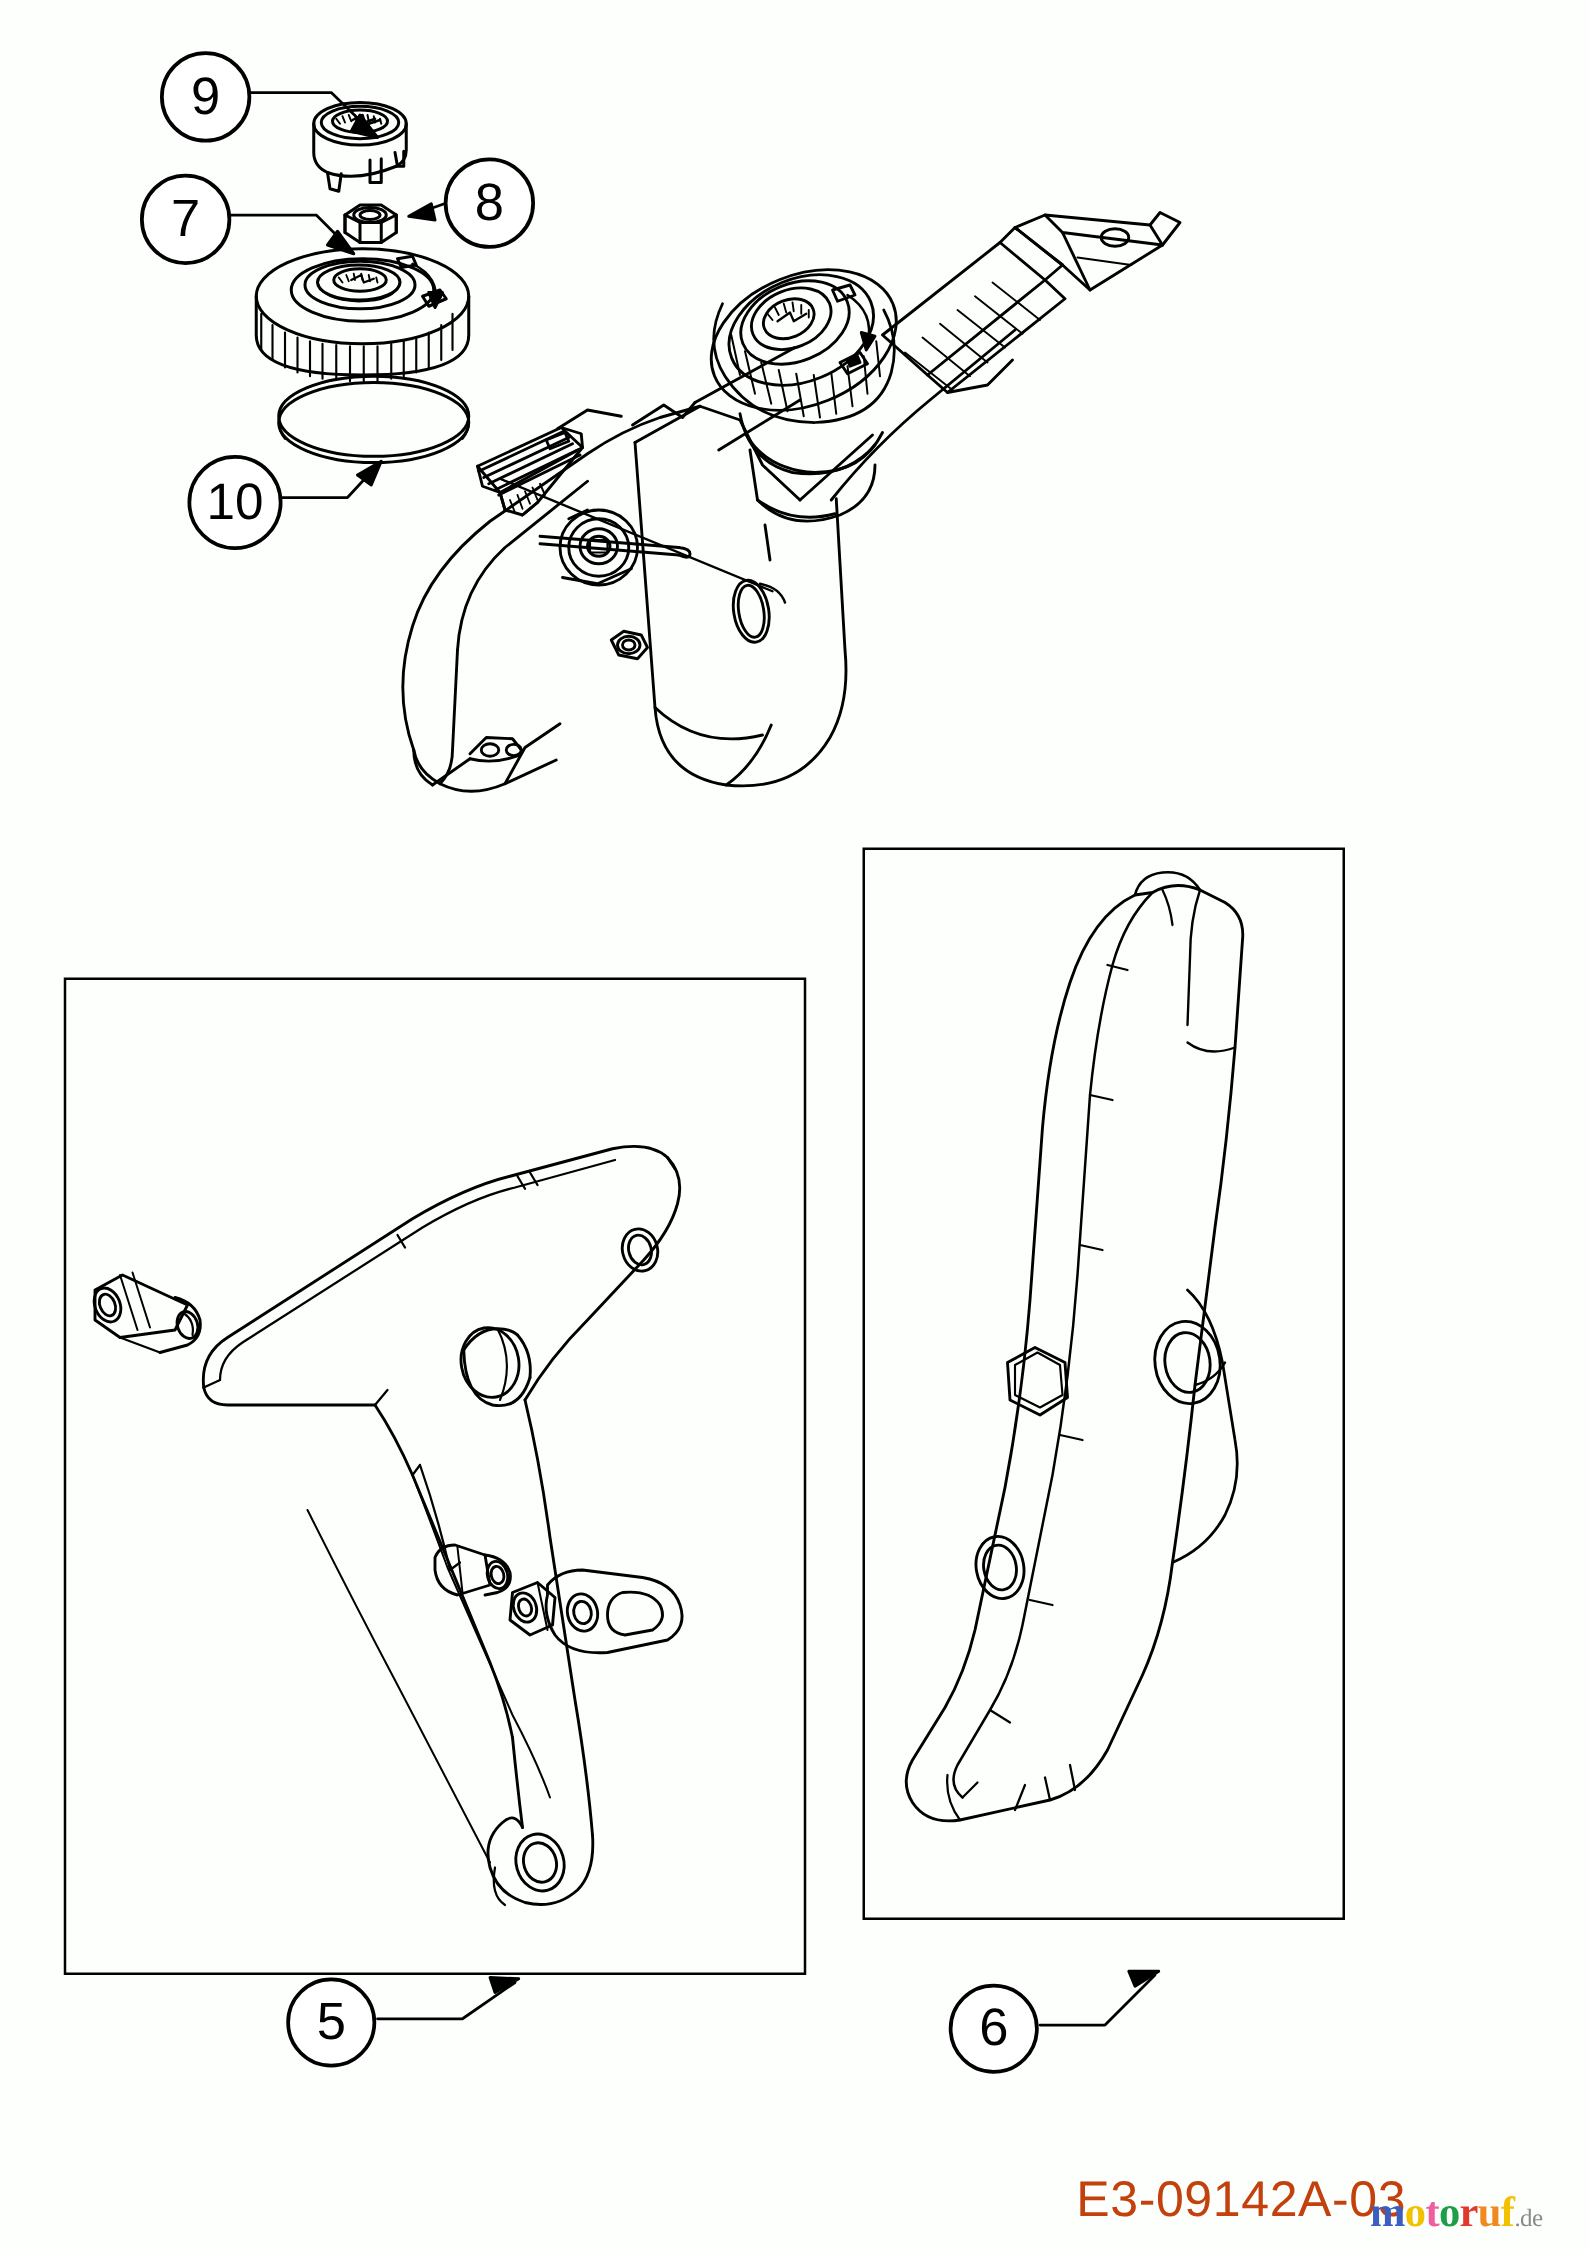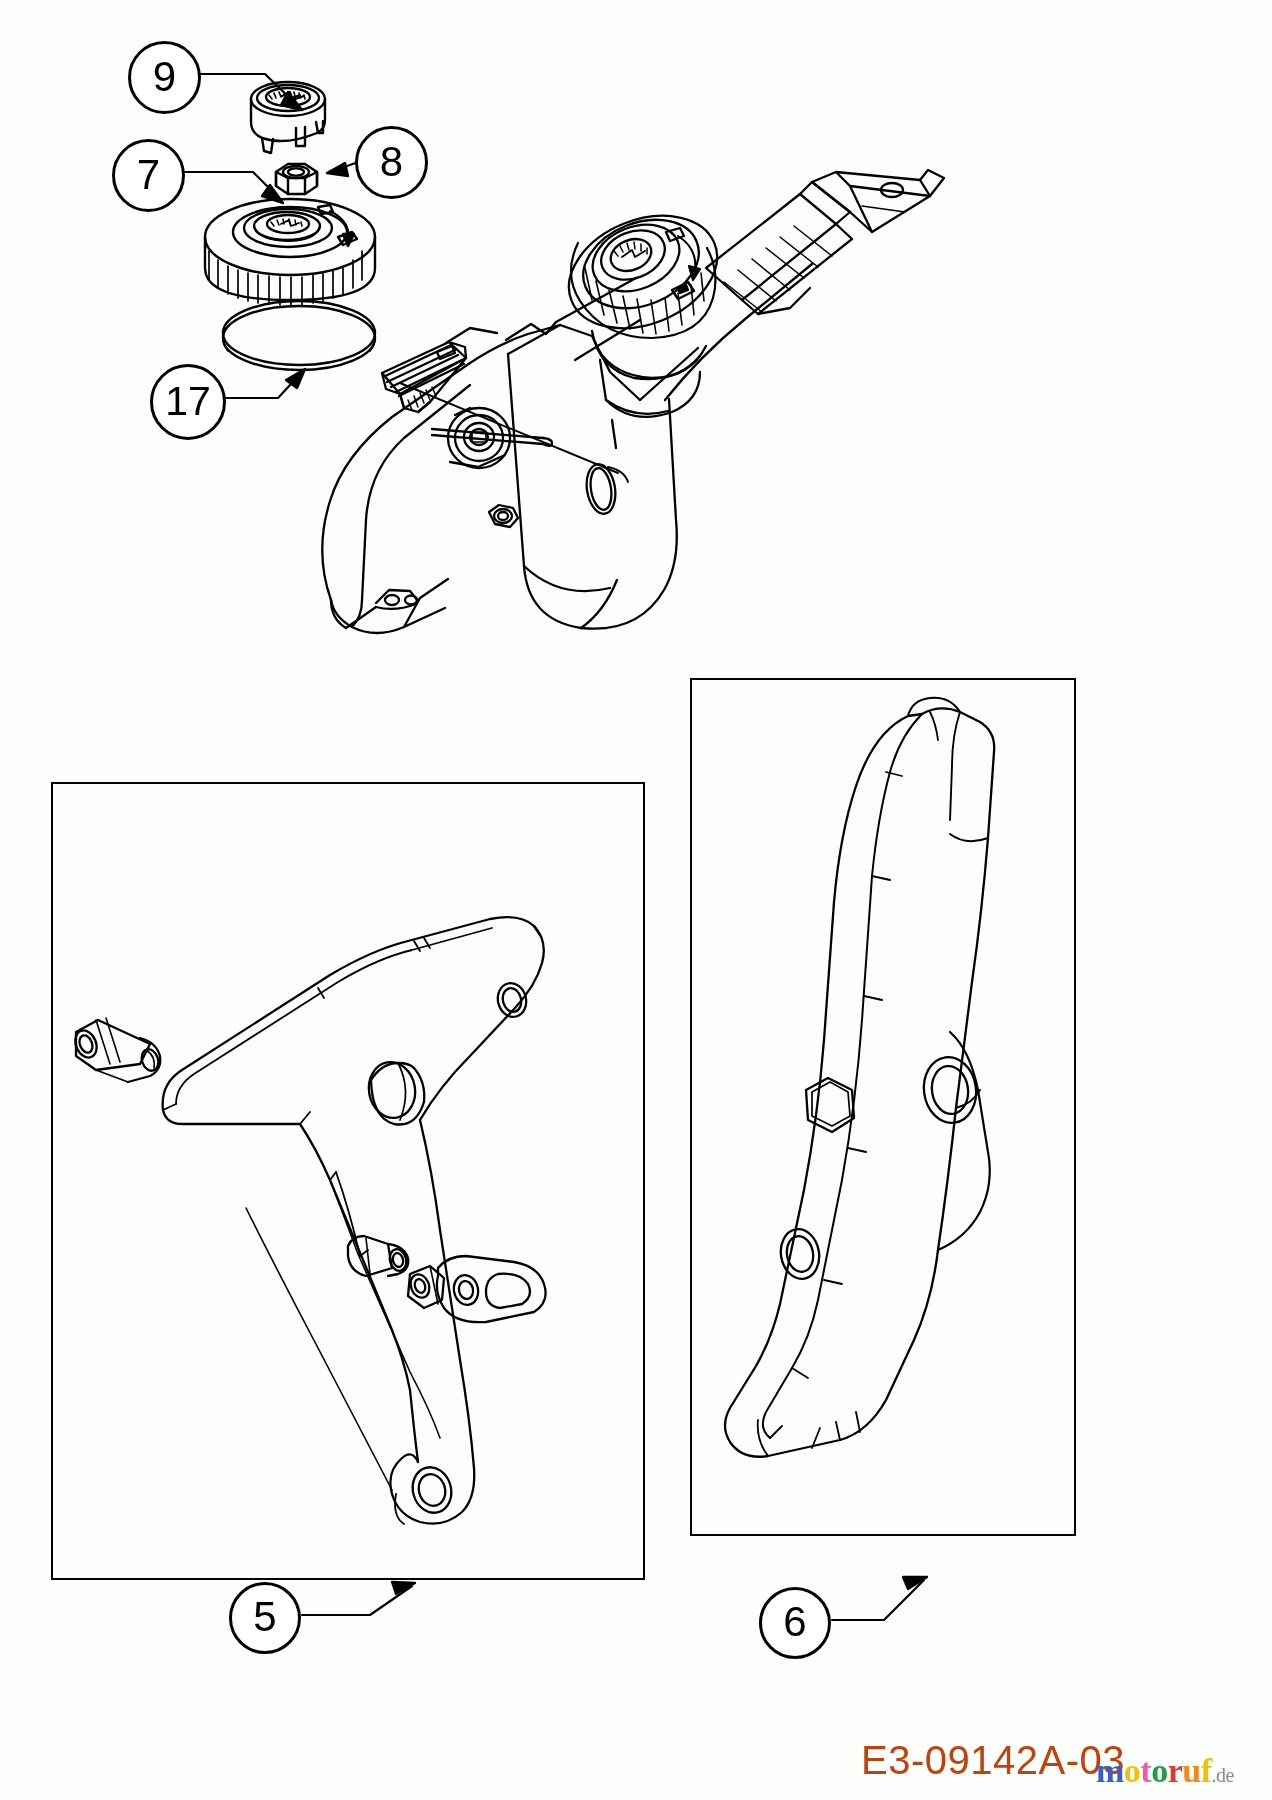--- a/index.html
+++ b/index.html
@@ -276,21 +276,21 @@
 
   <div class="callout" style="left:355px;top:126px;width:67px;height:67px;font-size:42px;">
     <span>8</span>
   </div>
 
   <div class="callout" style="left:112px;top:139px;width:67px;height:67px;font-size:42px;">
     <span>7</span>
   </div>
 
   <div class="callout" style="left:150px;top:364px;width:70px;height:70px;font-size:41px;">
-    <span>17</span>
+    <span>10</span>
   </div>
 
   <div class="panel" style="left:51px;top:782px;width:594px;height:798px;"></div>
 
 
   <svg class="layer" viewBox="0 0 1272 1800">
     <g fill="none" stroke="#000" stroke-width="2.3" stroke-linecap="round" stroke-linejoin="round">
 
       <g>
 

